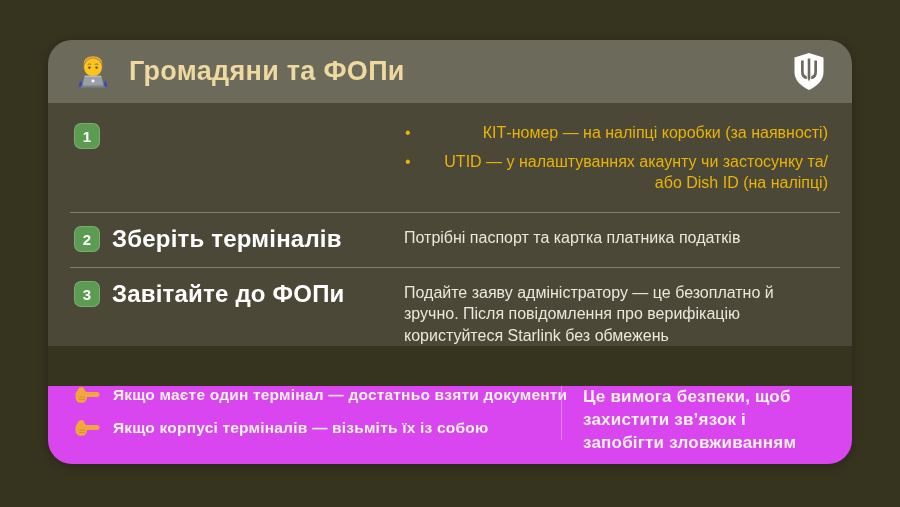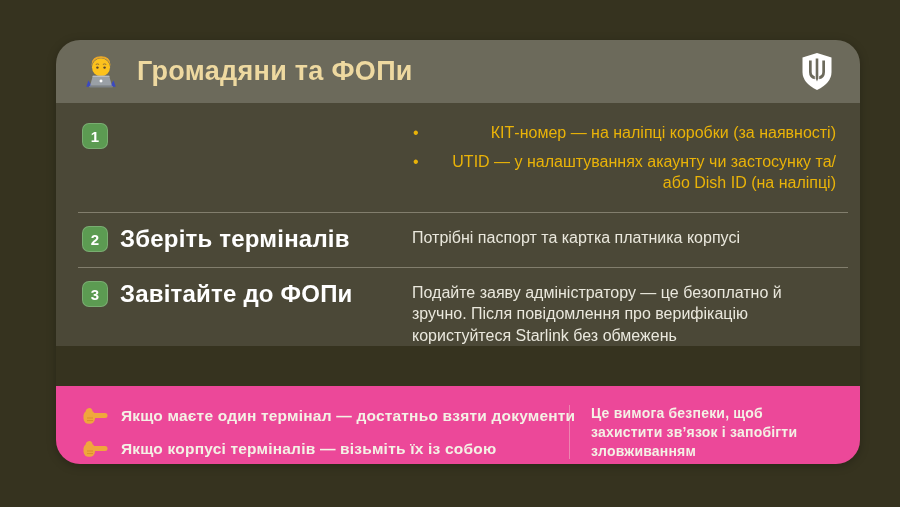--- a/index.html
+++ b/index.html
@@ -9,21 +9,21 @@
     background: #35321e;
     overflow: hidden;
   }
   .stage {
     position: relative;
     width: 900px; height: 507px;
     background: #36331f;
   }
   .card {
     position: absolute;
-    left: 56px; top: 40px;
+    left: 48px; top: 40px;
     width: 804px; height: 424px;
     border-radius: 24px;
     overflow: hidden;
     display: flex;
     flex-direction: column;
     box-shadow: 0 2px 10px rgba(0,0,0,.25);
   }
   
   .card-header {
     flex: none;
@@ -99,23 +99,22 @@
   .h-divider {
     height: 1px;
     background: rgba(238,233,213,.34);
     margin-left: -4px;
     margin-right: -12px;
   }
   
   .card-footer {
     flex: none;
     height: 92px;
-    background: #ec4899;
-    display: flex;
-    align-items: center;
+    background: #d946ef;
+    display: flex;
     padding: 0 24px 0 26px;
     margin-top: 40px;
   }
   .footer-notes {
     width: 487px;
     flex: none;
     display: flex;
     flex-direction: column;
     gap: 15px;
   }
@@ -131,21 +130,21 @@
   }
   .v-divider {
     flex: none;
     width: 1px;
     height: 54px;
     background: rgba(238,233,213,.38);
   }
   .footer-aside {
     flex: 1;
     padding-left: 21px;
-    font-size: 14px;
+    font-size: 17px;
     font-weight: 700;
     line-height: 1.33;
     color: #f4f1e5;
     letter-spacing: .2px;
     max-width: 290px;
   }
   .icon { display: inline-flex; flex: none; }
 </style>
 </head>
 <body>
@@ -194,21 +193,21 @@
         </ul>
       </div>
 
       <div class="h-divider"></div>
 
       <div class="step-row row-2">
         <div class="step-left">
           <span class="step-badge">2</span>
           <div class="step-title">Зберіть терміналів</div>
         </div>
-        <div class="step-desc">Потрібні паспорт та картка платника корпусі</div>
+        <div class="step-desc">Потрібні паспорт та картка платника податків</div>
       </div>
 
       <div class="h-divider"></div>
 
       <div class="step-row row-3">
         <div class="step-left">
           <span class="step-badge">3</span>
           <div class="step-title">Завітайте до ФОПи</div>
         </div>
         <div class="step-desc">Подайте заяву адміністратору — це безоплатно й зручно. Після повідомлення про верифікацію користуйтеся Starlink без обмежень</div>

